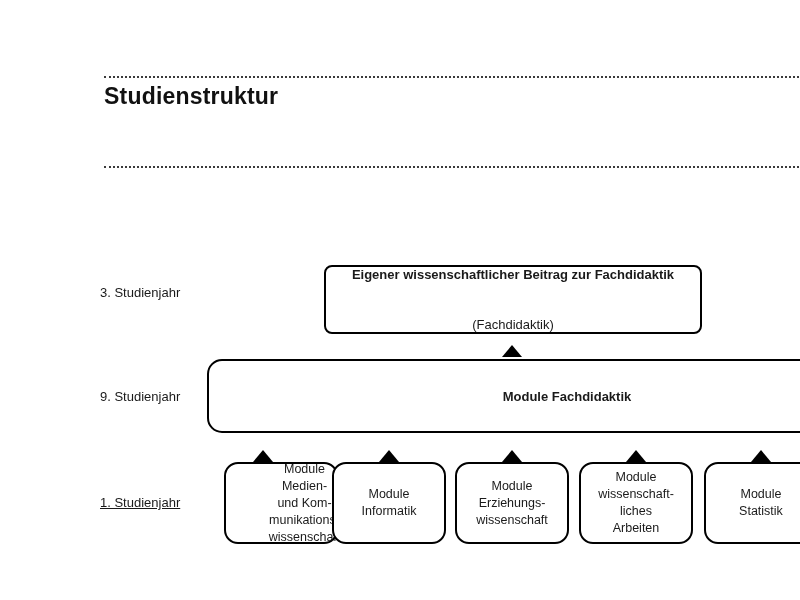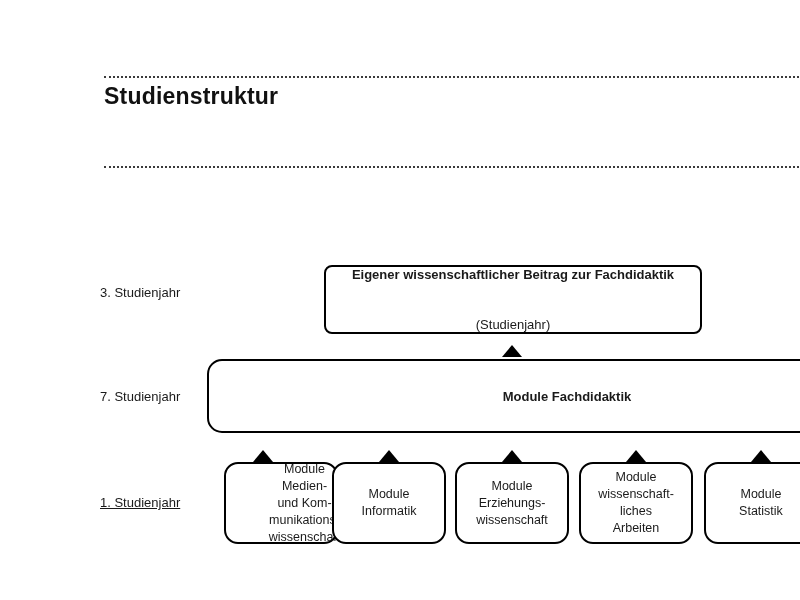--- a/index.html
+++ b/index.html
@@ -90,26 +90,26 @@
 
 <div class="page">
 
   <div class="rule rule-top"></div>
 
   <div class="title">Studienstruktur</div>
 
   <div class="rule rule-header"></div>
 
   <div class="year-label year-3">3. Studienjahr</div>
-  <div class="year-label year-2">7. Studienjahr</div>
+  <div class="year-label year-2">9. Studienjahr</div>
   <div class="year-label year-1">1. Studienjahr</div>
 
   <div class="box top-box">
     <div class="box-title">Eigener wissenschaftlicher Beitrag zur Fachdidaktik</div>
-    <div class="box-subtitle">(Studienjahr)</div>
+    <div class="box-subtitle">(Fachdidaktik)</div>
   </div>
 
   <div class="arrow arrow-top">
     <div class="arrow-head"></div>
     <div class="arrow-stem"></div>
   </div>
 
   <div class="box middle-box">
     <div class="box-title">Module Fachdidaktik</div>
   </div>

